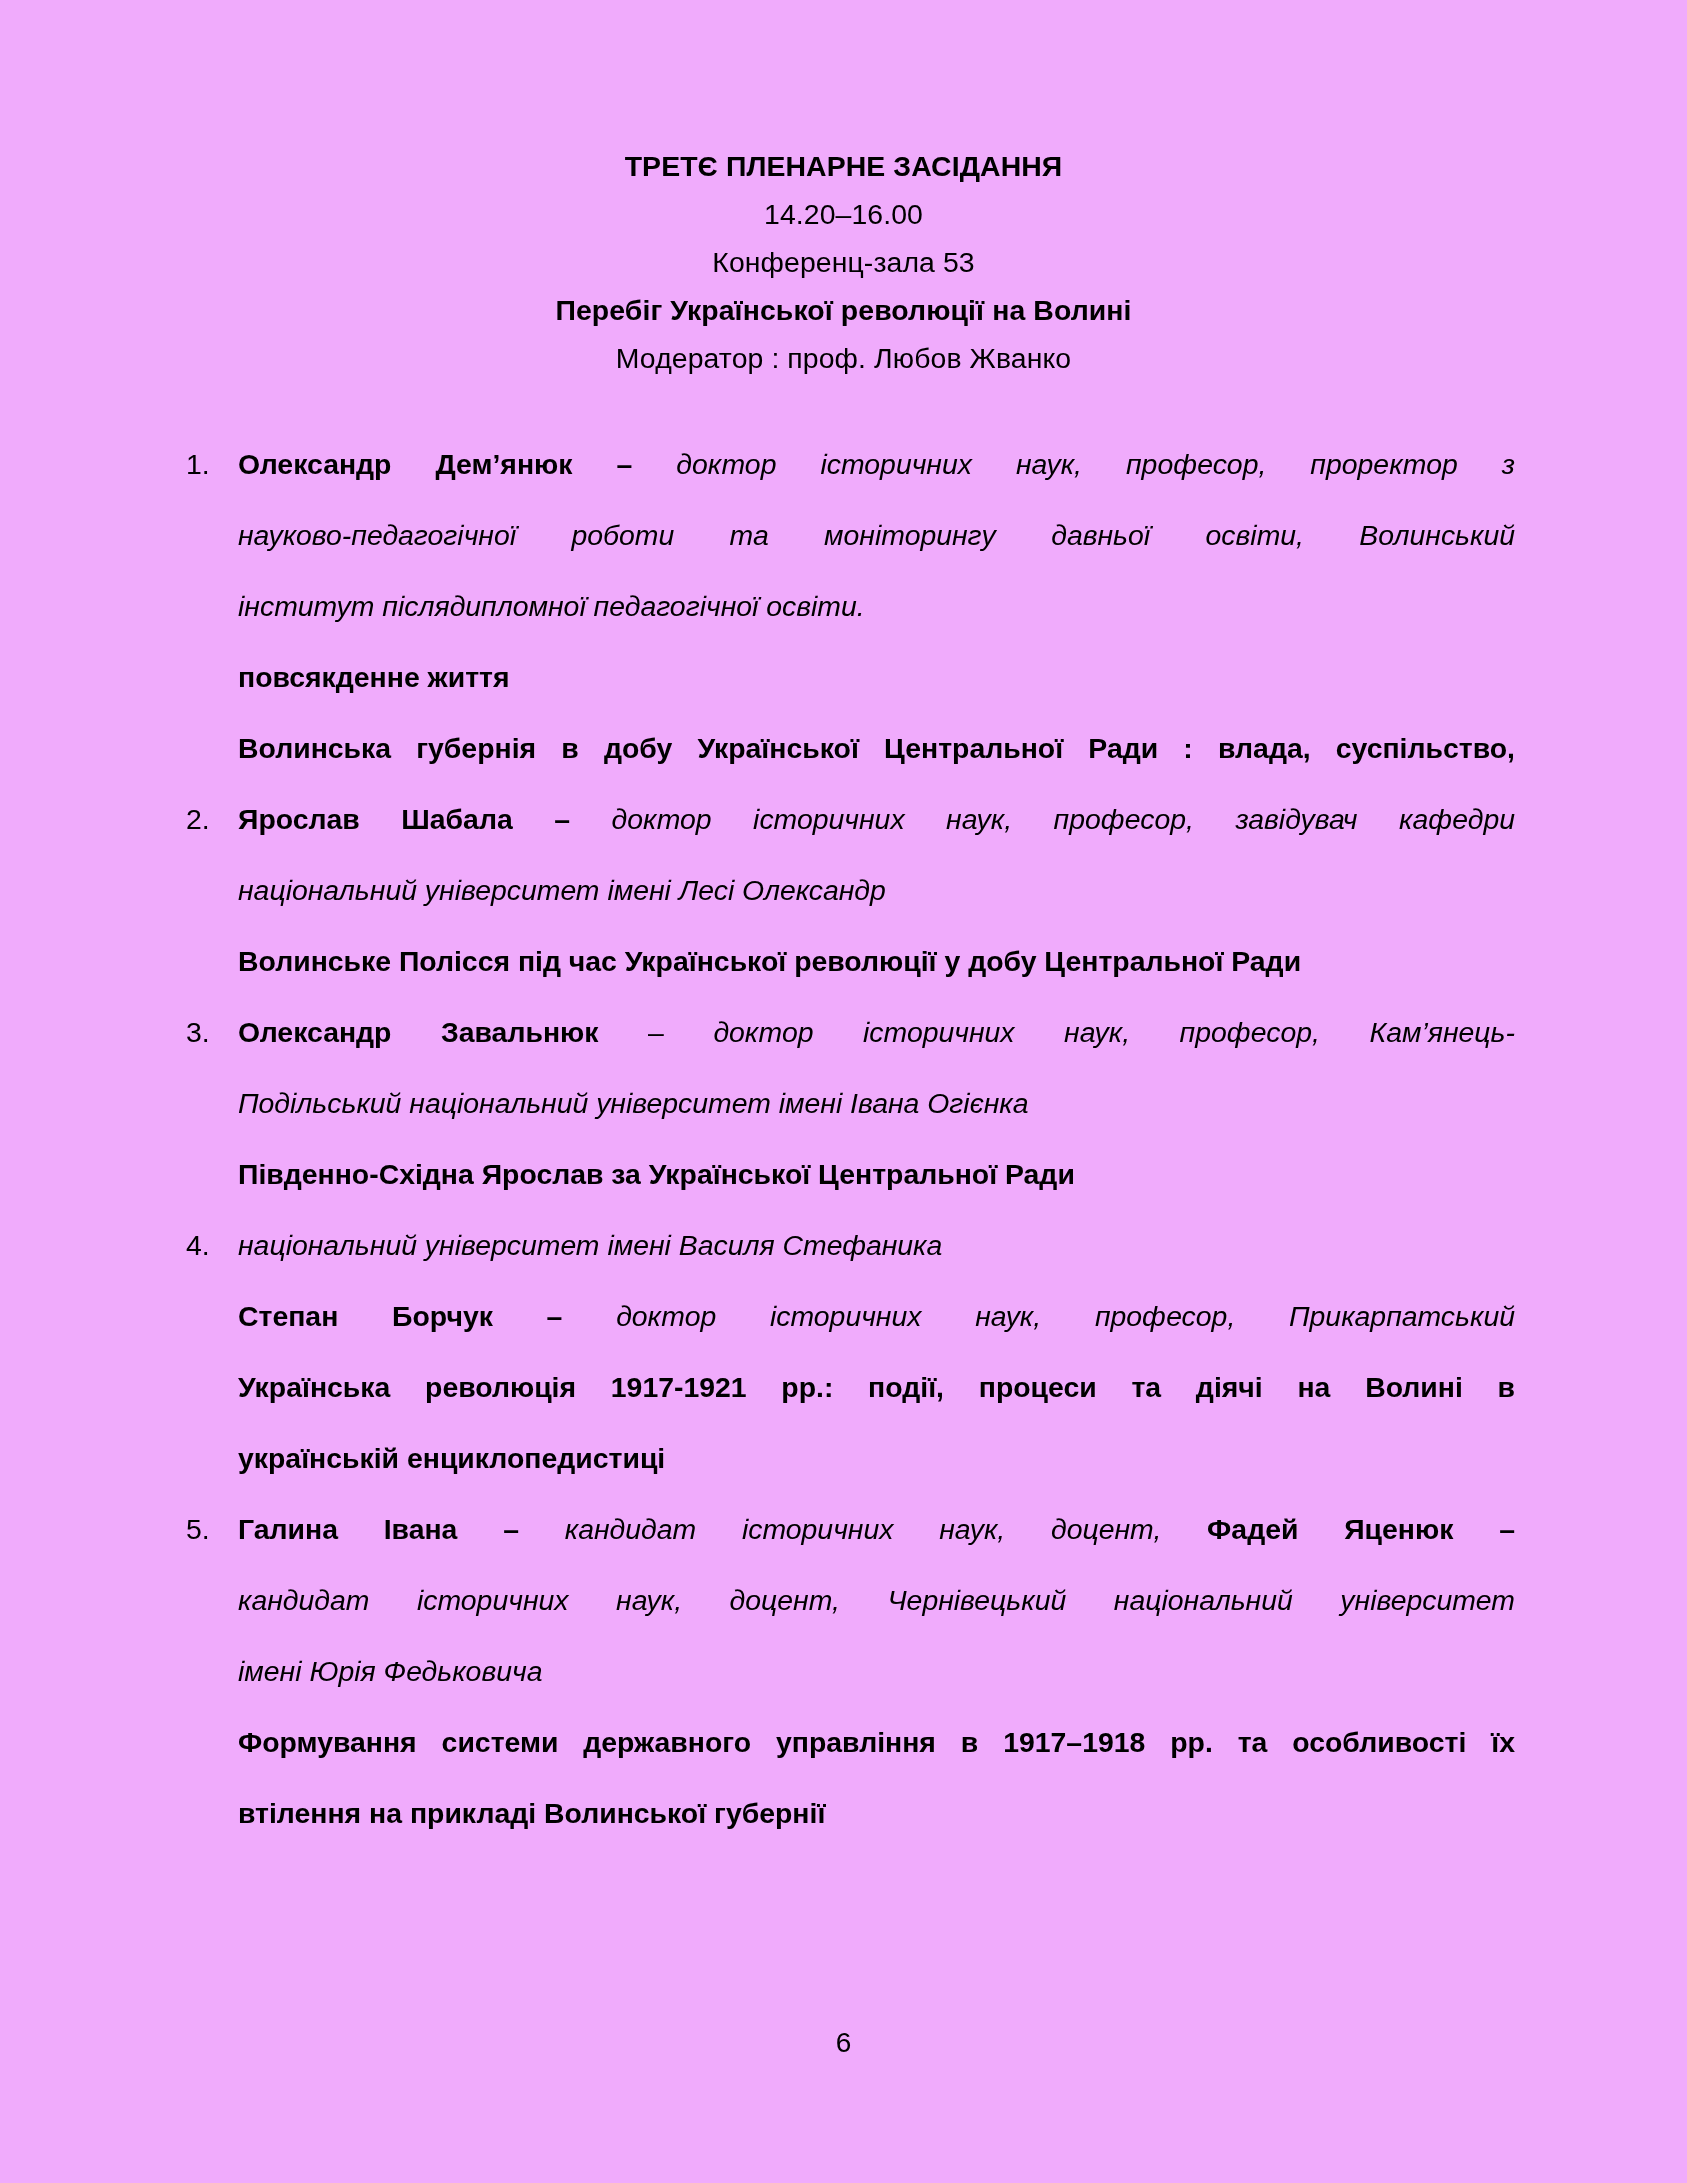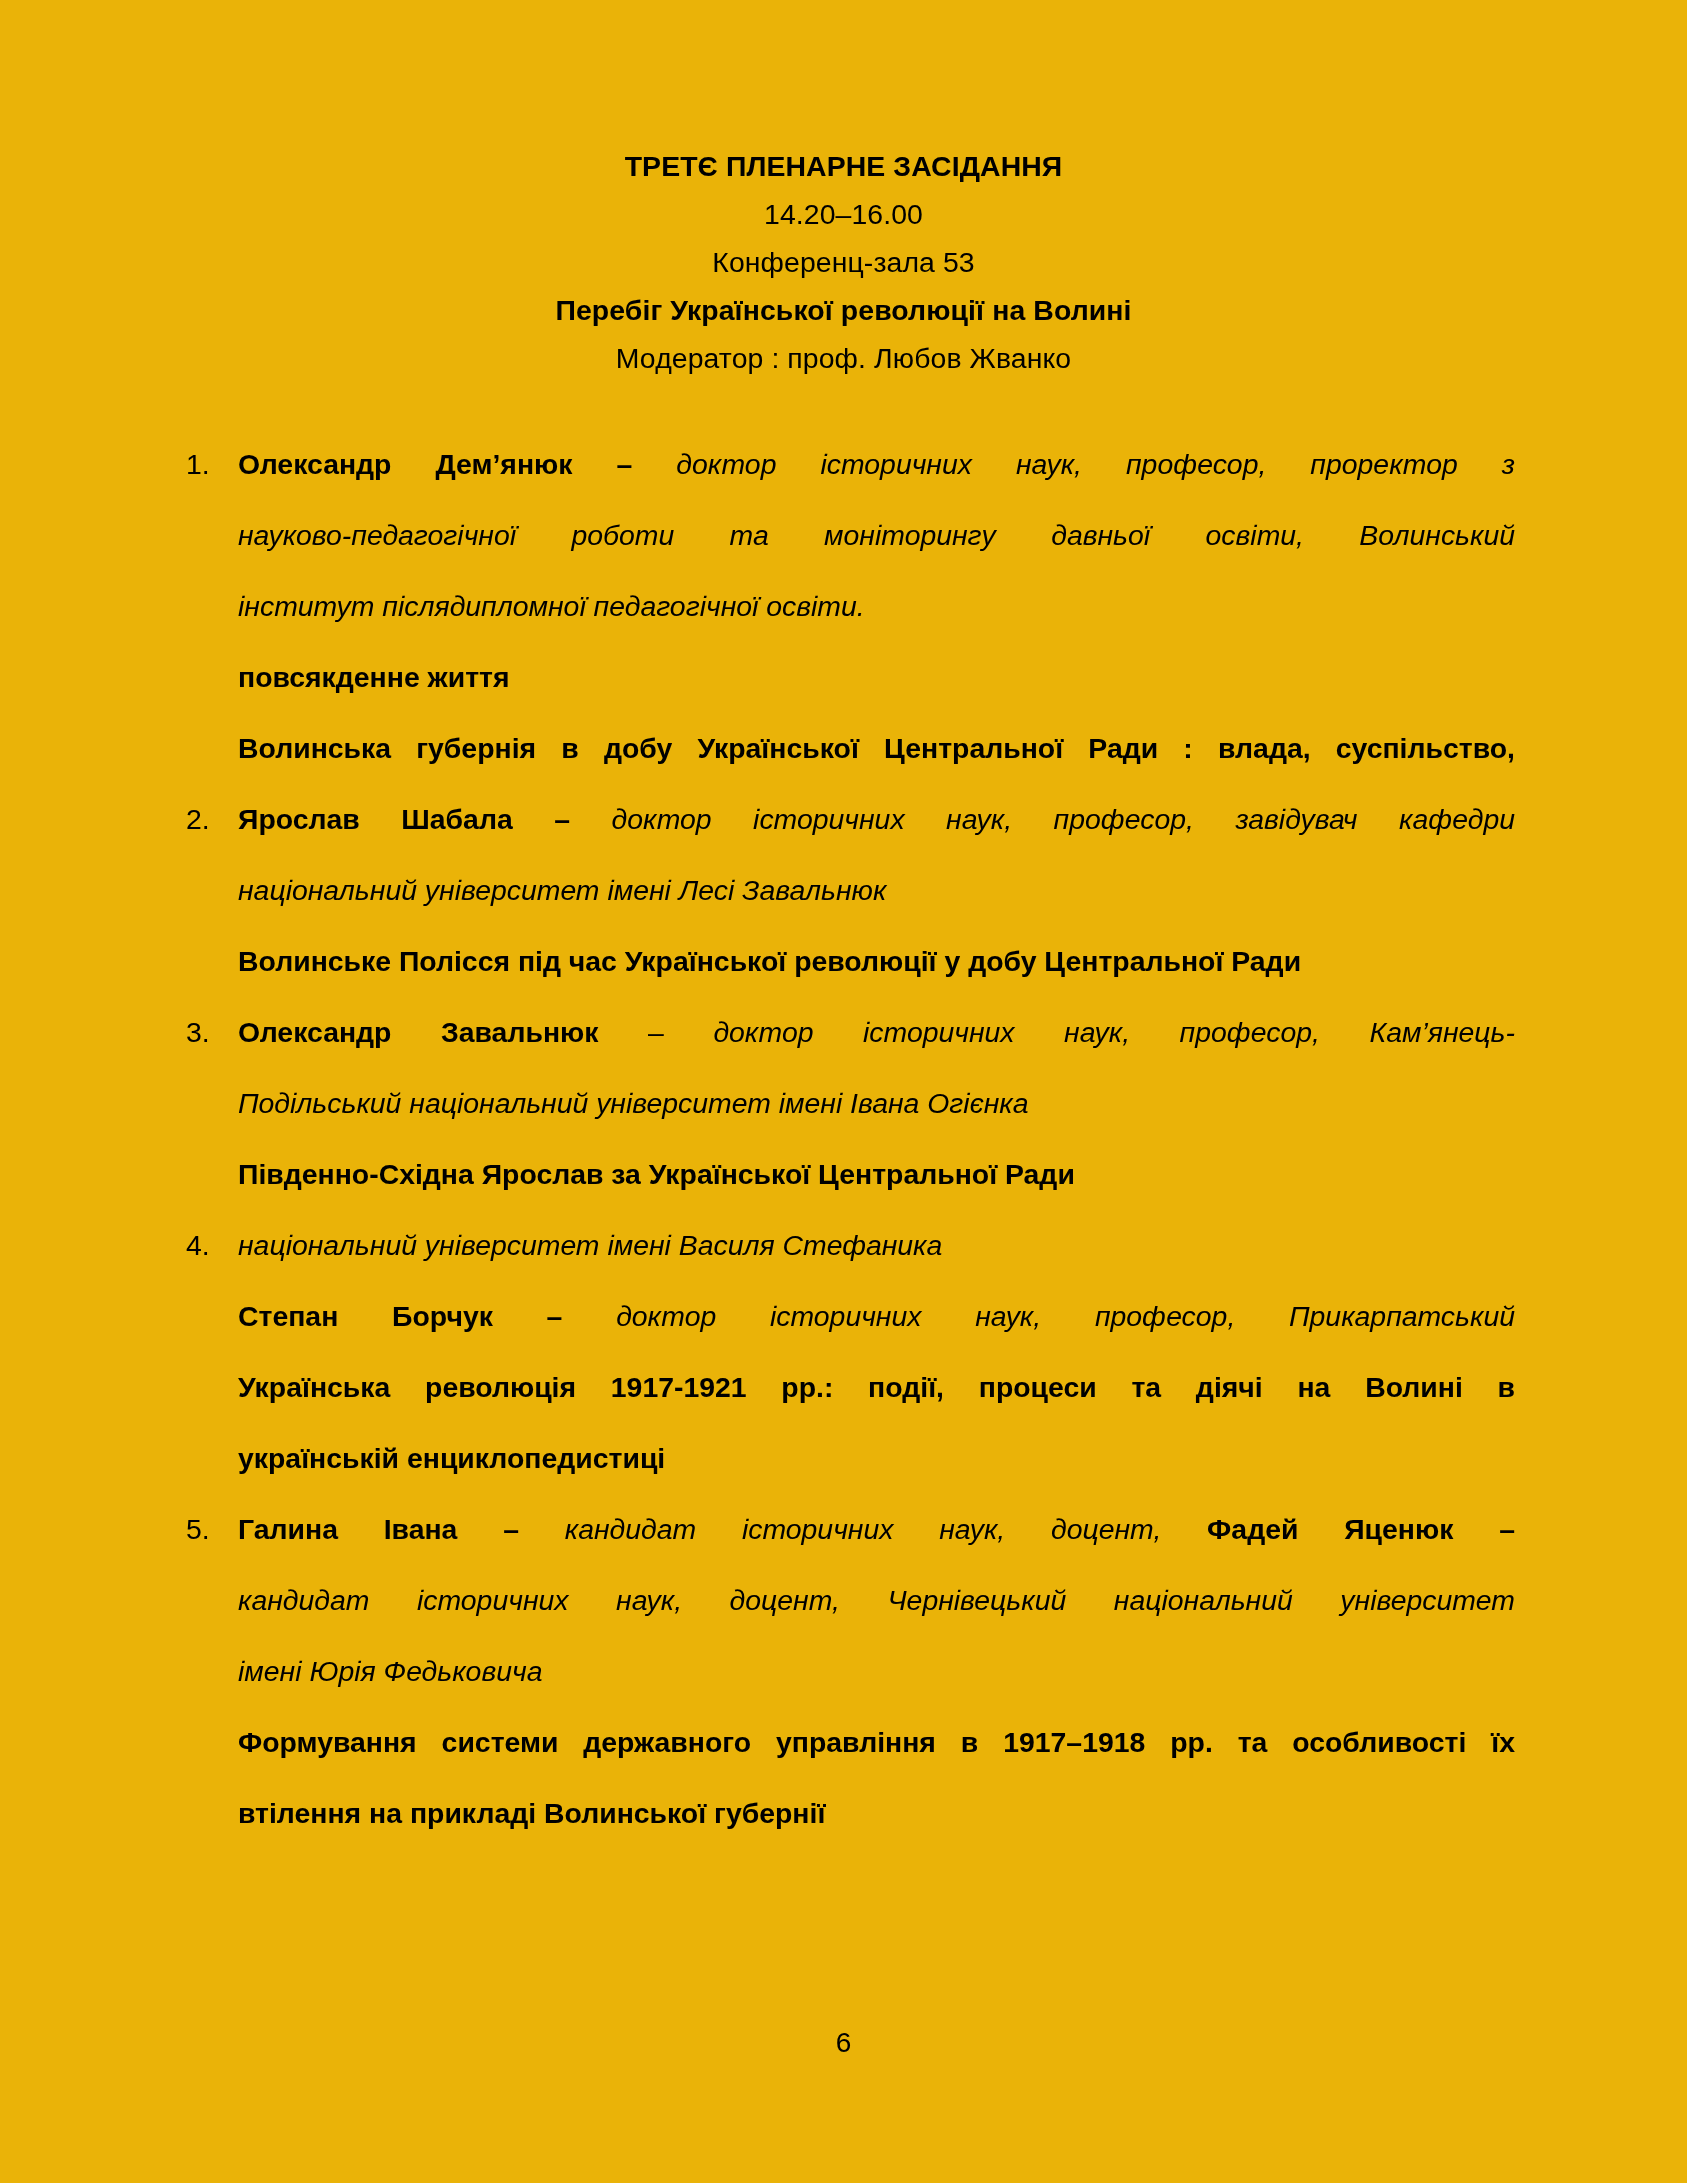--- a/index.html
+++ b/index.html
@@ -8,21 +8,21 @@
     height: 2183px;
     background: #ffffff;
     color: #000000;
     font-family: "Liberation Sans", sans-serif;
     position: relative;
     overflow: hidden;
   }
   .page {
     position: absolute;
     inset: 0;
-    background: #eab308;
+    background: #f0abfc;
   }
   .header {
     position: absolute;
     top: 142px;
     left: 0;
     width: 1687px;
     text-align: center;
     font-size: 28.4px;
     line-height: 48px;
     letter-spacing: 0.1px;
@@ -89,21 +89,21 @@
         <span class="item-number">1.</span>
         <div class="line line-just"><span class="seg-b">Олександр Дем’янюк – </span><span class="seg-i">доктор історичних наук, професор, проректор з</span></div>
         <div class="line line-just"><span class="seg-i">науково-педагогічної роботи та моніторингу давньої освіти, Волинський</span></div>
         <div class="line line-last"><span class="seg-i">інститут післядипломної педагогічної освіти.</span></div>
         <div class="line line-last"><span class="seg-b">повсякденне життя</span></div>
         <div class="line line-just"><span class="seg-b">Волинська губернія в добу Української Центральної Ради : влада, суспільство,</span></div>
       </div>
       <div class="item">
         <span class="item-number">2.</span>
         <div class="line line-just"><span class="seg-b">Ярослав Шабала – </span><span class="seg-i">доктор історичних наук, професор, завідувач кафедри</span></div>
-        <div class="line line-last"><span class="seg-i">національний університет імені Лесі Завальнюк</span></div>
+        <div class="line line-last"><span class="seg-i">національний університет імені Лесі Олександр</span></div>
         <div class="line line-last"><span class="seg-b">Волинське Полісся під час Української революції у добу Центральної Ради</span></div>
       </div>
       <div class="item">
         <span class="item-number">3.</span>
         <div class="line line-just"><span class="seg-b">Олександр Завальнюк</span><span class="seg-r"> – </span><span class="seg-i">доктор історичних наук, професор, Кам’янець-</span></div>
         <div class="line line-last"><span class="seg-i">Подільський національний університет імені Івана Огієнка</span></div>
         <div class="line line-last"><span class="seg-b">Південно-Східна Ярослав за Української Центральної Ради</span></div>
       </div>
       <div class="item">
         <span class="item-number">4.</span>

